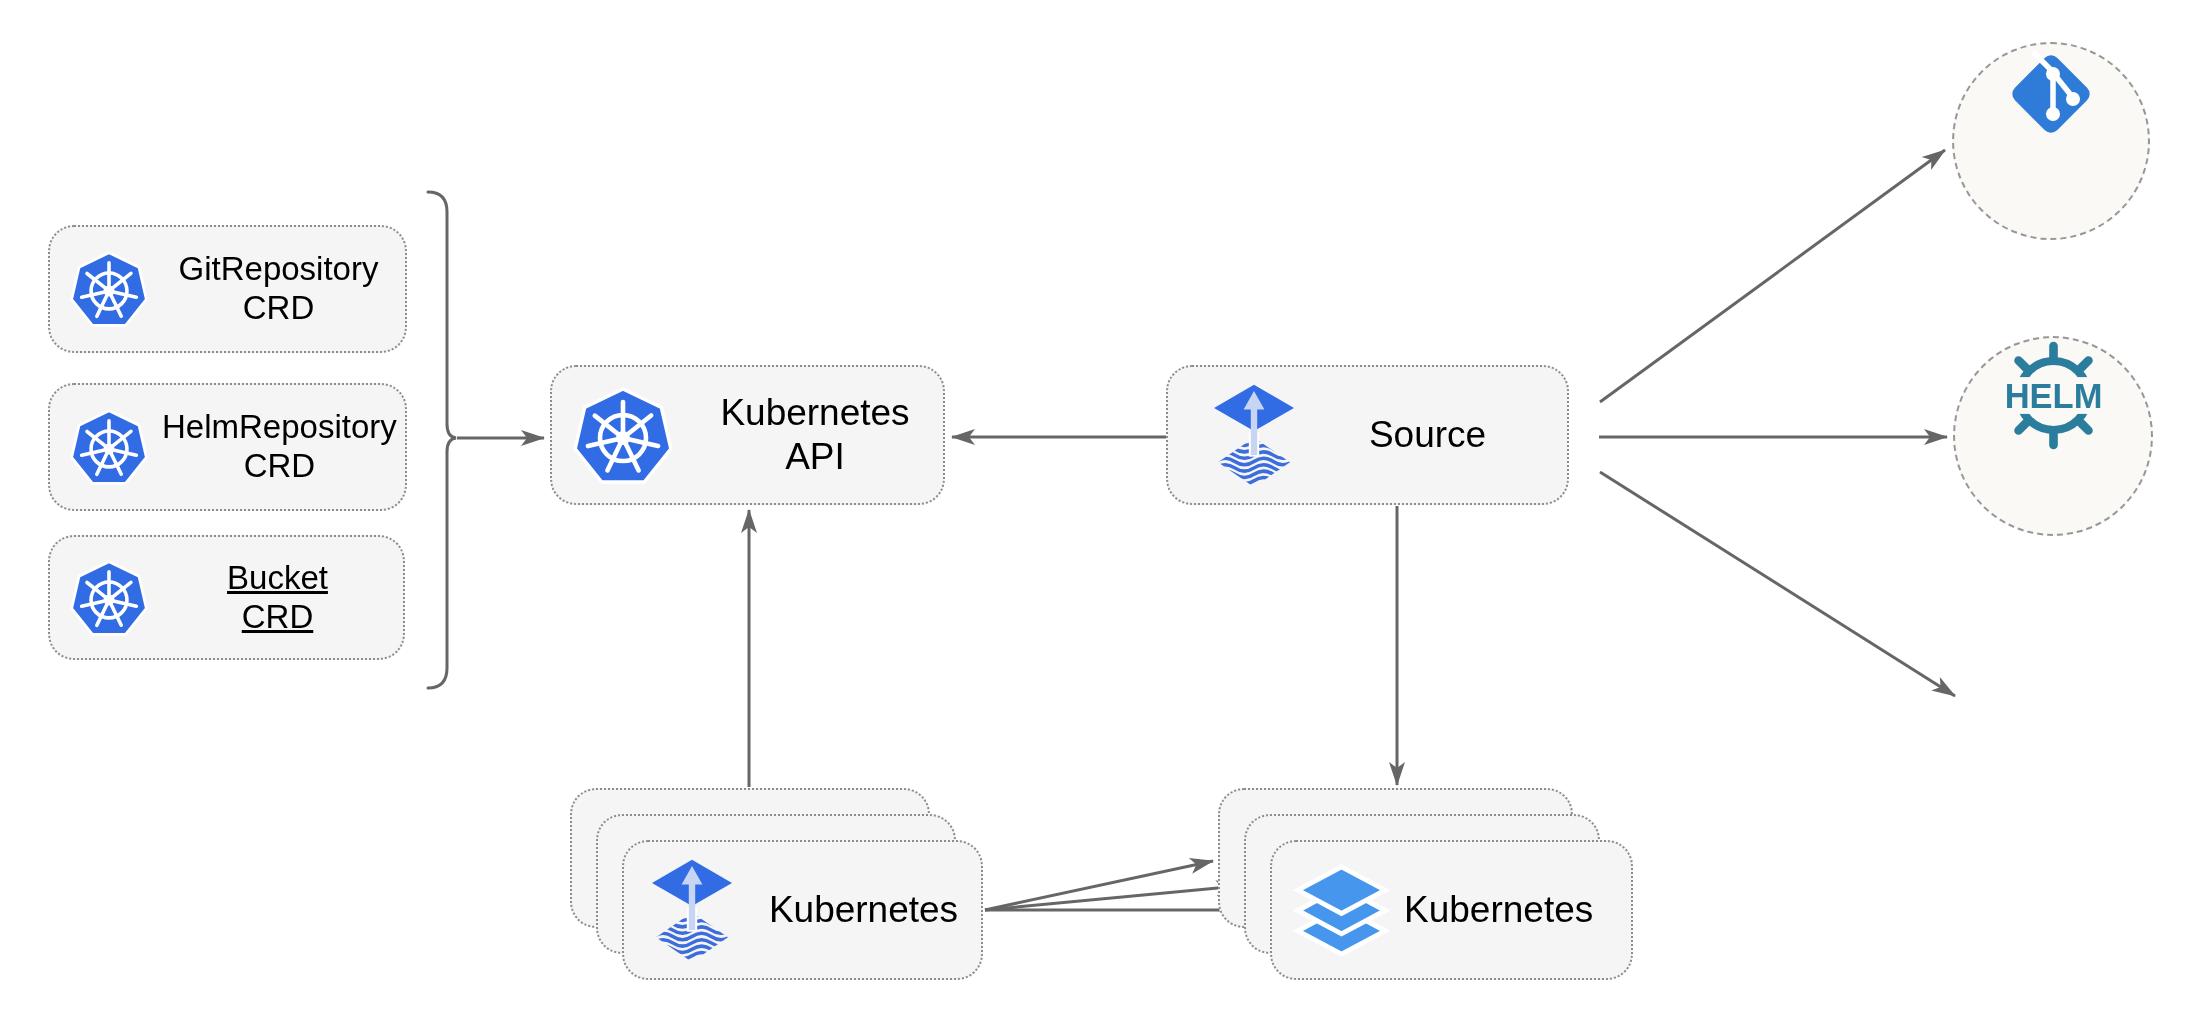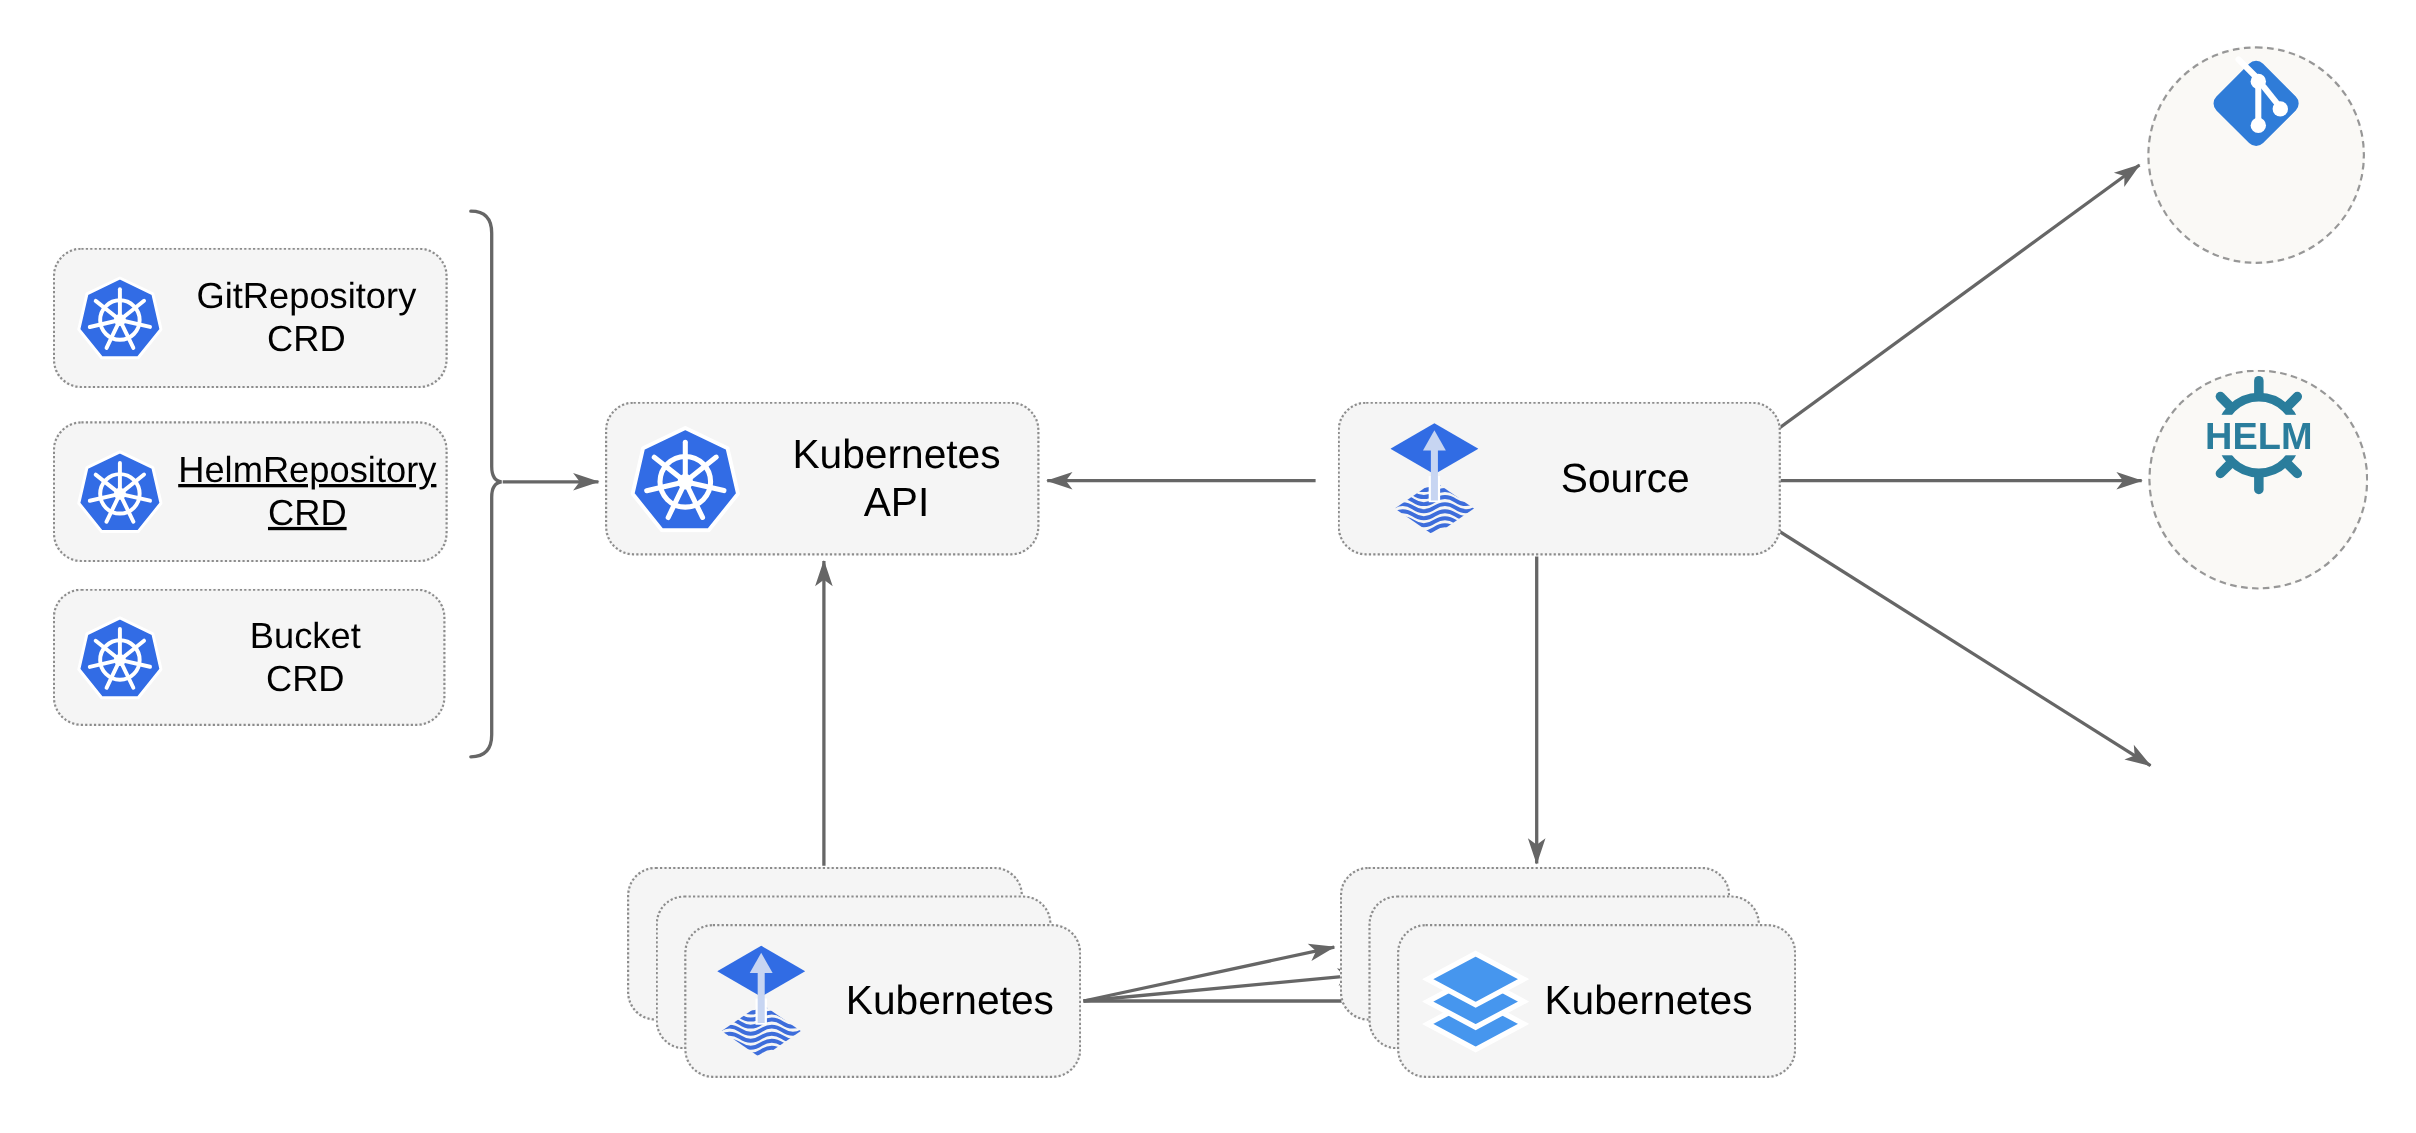--- a/index.html
+++ b/index.html
@@ -129,48 +129,48 @@
   <div class="node crd" style="left:48px;top:225px;width:359px;height:128px;padding-left:20px;padding-right:10px;">
     <svg class="icon" width="78" height="78" viewBox="0 0 100 97">
         <use href="#k8s-logo"></use>
       </svg>
     <div class="label">
       <div>GitRepository</div>
       <div>CRD</div>
     </div>
   </div>
 
-  <div class="node crd" style="left:48px;top:383px;width:359px;height:128px;padding-left:20px;padding-right:10px;text-decoration:underline;">
+  <div class="node crd" style="left:48px;top:383px;width:359px;height:128px;padding-left:20px;padding-right:10px;">
     <svg class="icon" width="78" height="78" viewBox="0 0 100 97">
         <use href="#k8s-logo"></use>
       </svg>
     <div class="label">
       <div>HelmRepository</div>
       <div>CRD</div>
     </div>
   </div>
 
-  <div class="node crd" style="left:48px;top:535px;width:357px;height:125px;padding-left:20px;padding-right:10px;">
+  <div class="node crd" style="left:48px;top:535px;width:357px;height:125px;padding-left:20px;padding-right:10px;text-decoration:underline;">
     <svg class="icon" width="78" height="78" viewBox="0 0 100 97">
         <use href="#k8s-logo"></use>
       </svg>
     <div class="label">
       <div>Bucket</div>
       <div>CRD</div>
     </div>
   </div>
 
   <div class="node" style="left:550px;top:365px;width:395px;height:140px;padding-left:21px;">
     <svg class="icon" width="100" height="97" viewBox="0 0 100 97">
         <use href="#k8s-logo"></use>
       </svg>
     <div class="label">Kubernetes API</div>
   </div>
 
-  <div class="node" style="left:1216px;top:365px;width:403px;height:140px;padding-left:46px;padding-right:20px;">
+  <div class="node" style="left:1166px;top:365px;width:403px;height:140px;padding-left:46px;padding-right:20px;">
     <svg class="icon" width="80" height="105" viewBox="0 0 100 131">
         <use href="#flux-logo"></use>
       </svg>
     <div class="label">
       <div>Source</div>
     </div>
   </div>
 
   <div class="stack-box" style="left:570px;top:788px;width:360px;height:140px;"></div>
   <div class="stack-box" style="left:596px;top:814px;width:360px;height:140px;"></div>

